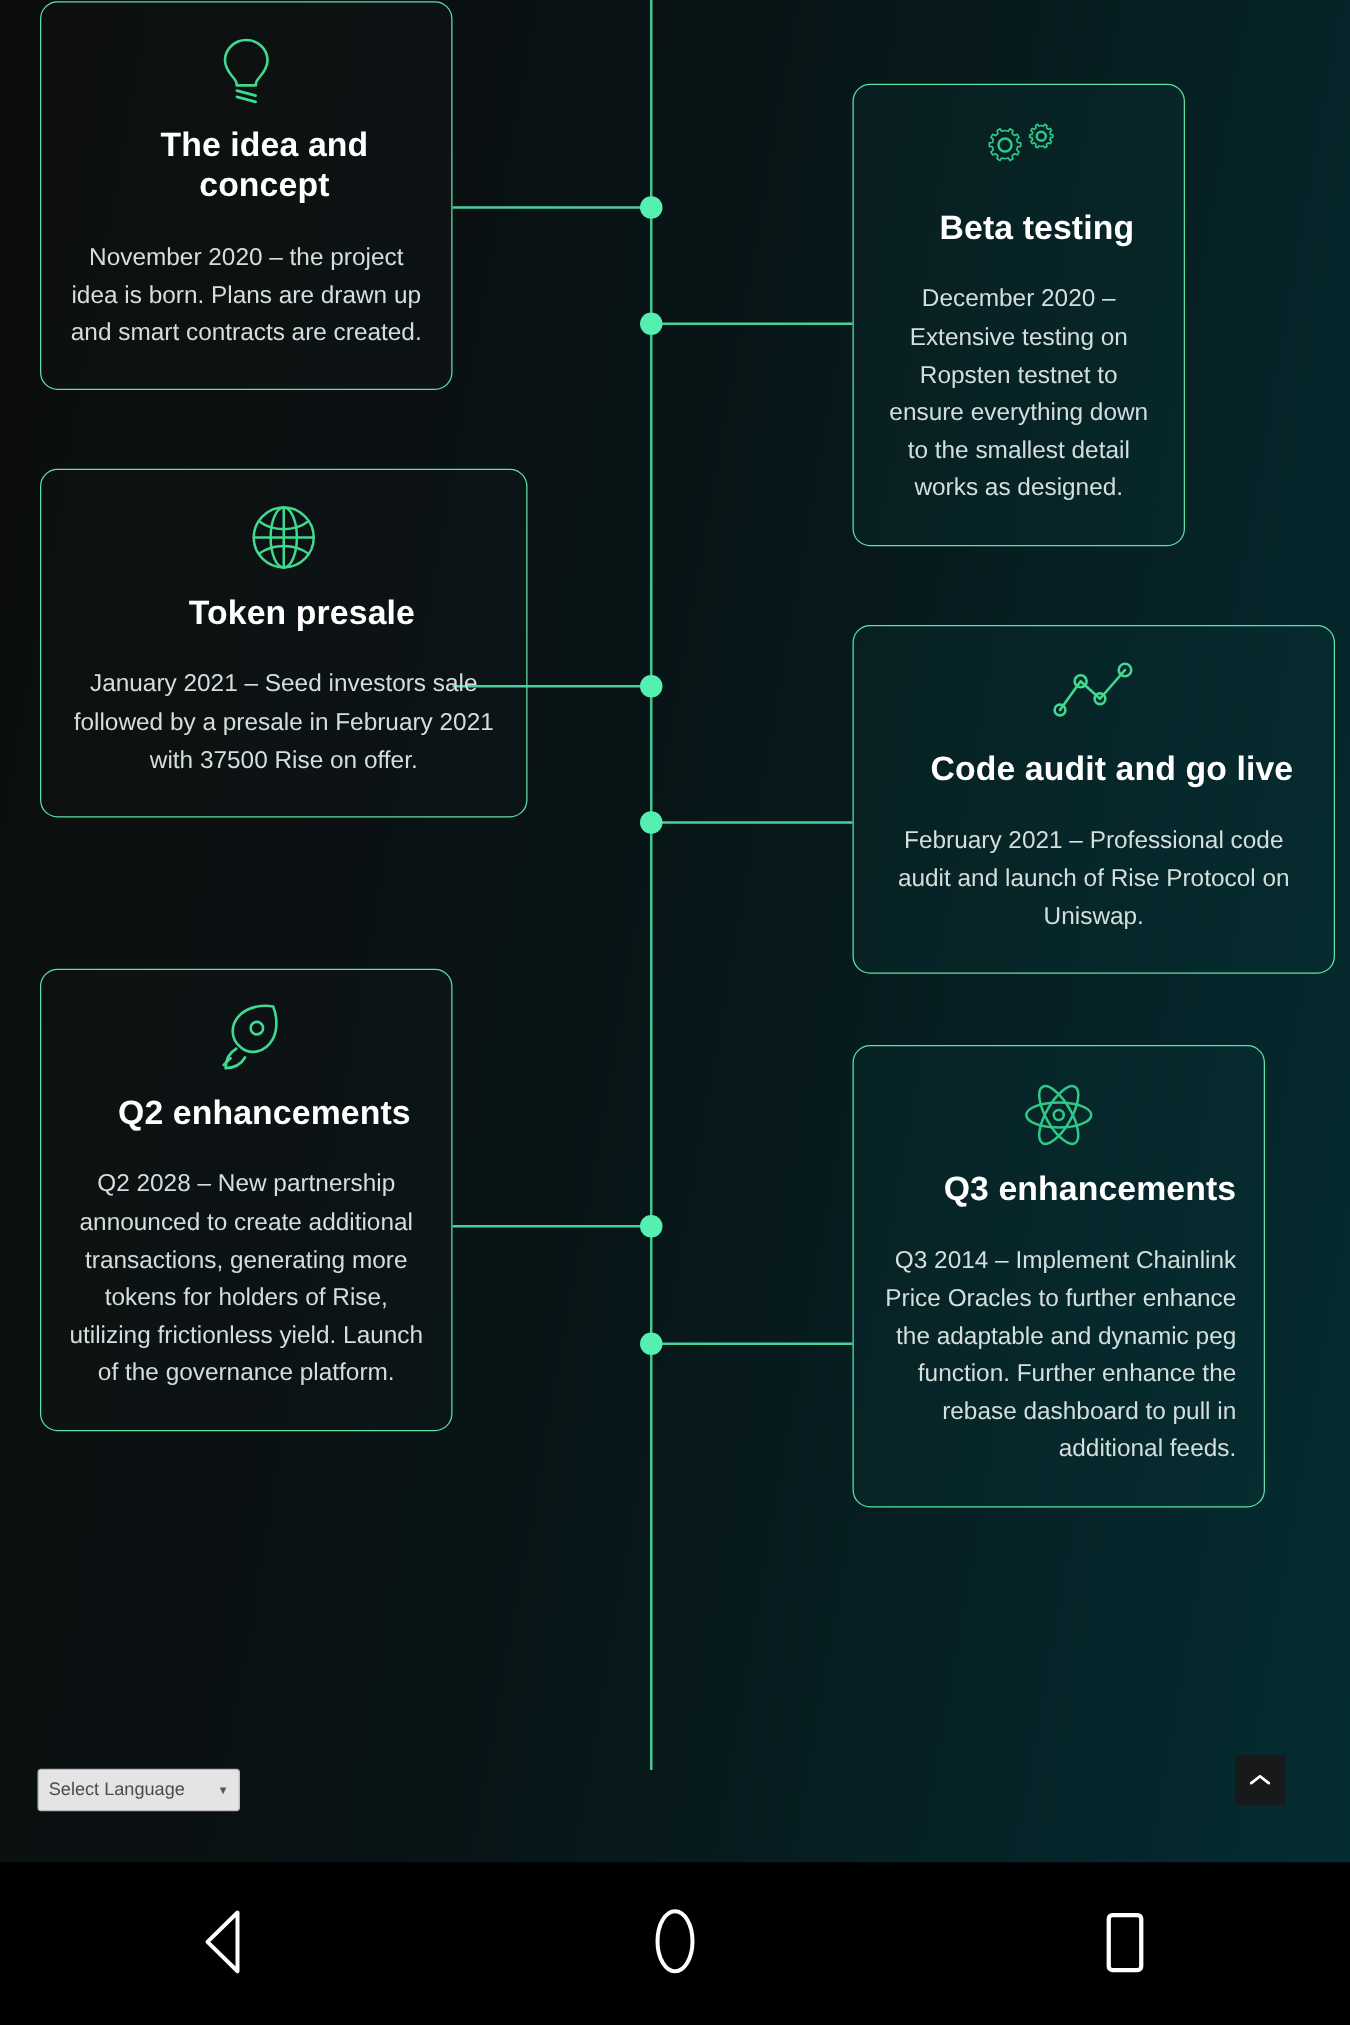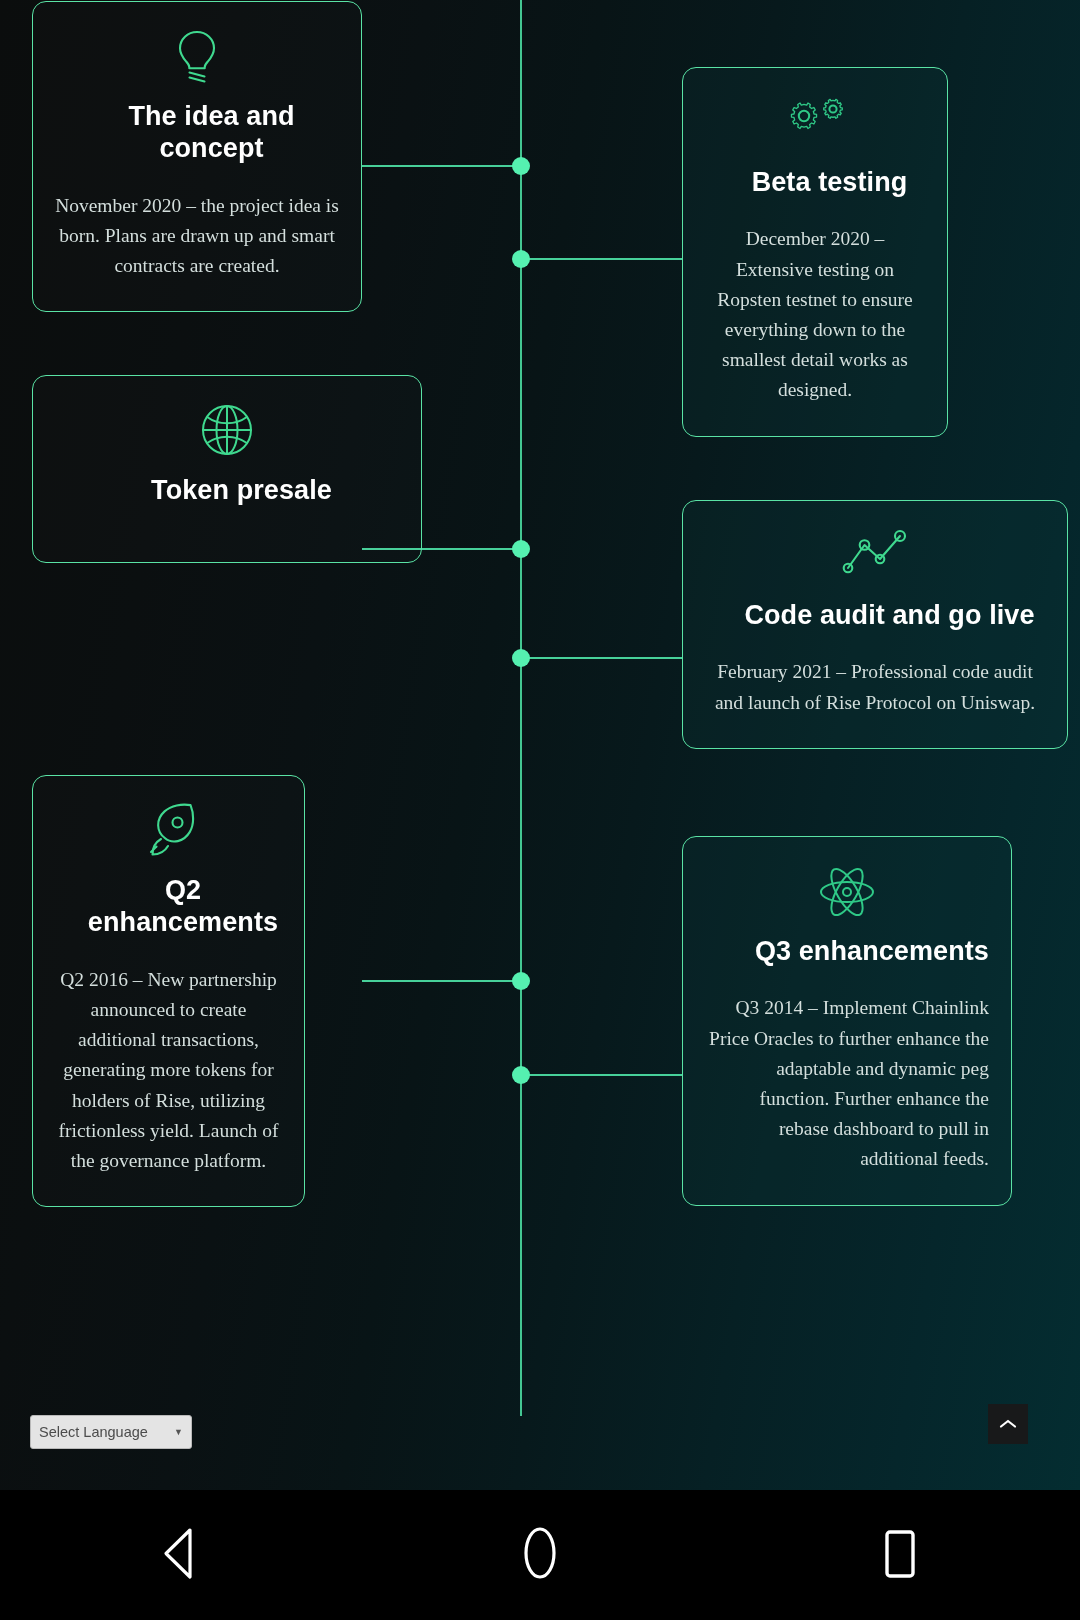--- a/index.html
+++ b/index.html
@@ -91,29 +91,28 @@
     line-height: 1.2;
     margin-bottom: 26px;
     margin-left: 29px;
   }
 
   .card-body {
     color: #d4dfdd;
     font-size: 19.5px;
     line-height: 1.55;
     font-weight: 400;
-    font-family: Liberation Serif, serif;
   }
 
   
   #card-idea        { left: 32px;  top: 1px;    width: 330px; }
   #card-beta        { left: 682px; top: 67px;   width: 266px; }
   #card-presale     { left: 32px;  top: 375px;  width: 390px; }
   #card-audit       { left: 682px; top: 500px;  width: 386px; }
-  #card-q2          { left: 32px;  top: 775px;  width: 273px; }
+  #card-q2          { left: 32px;  top: 775px;  width: 330px; }
   #card-q3          { left: 682px; top: 836px;  width: 330px; text-align: right; }
 
   
   .lang-select {
     position: absolute;
     left: 30px;
     top: 1415px;
     width: 162px;
     height: 34px;
     background: #e4e4e4;
@@ -222,20 +221,21 @@
         <svg width="56" height="56" viewBox="0 0 56 56" fill="none" stroke="#3fd98f" stroke-width="2" stroke-linecap="round" stroke-linejoin="round">
           <circle cx="28" cy="28" r="24"></circle>
           <ellipse cx="28" cy="28" rx="10.5" ry="24"></ellipse>
           <line x1="4" y1="28" x2="52" y2="28"></line>
           <path d="M8.2 15 C13.5 19 20.3 21.3 28 21.3 C35.7 21.3 42.5 19 47.8 15"></path>
           <path d="M8.2 41 C13.5 37 20.3 34.7 28 34.7 C35.7 34.7 42.5 37 47.8 41"></path>
           <line x1="28" y1="4" x2="28" y2="52"></line>
         </svg>
       </div>
       <div class="card-title">Token presale</div>
+      <div class="card-body">January 2021 – Seed investors sale followed by a presale in February 2021 with 37500 Rise on offer.</div>
     </div>
 
     <div class="card right" id="card-audit">
       <div class="card-icon">
         <svg width="70" height="50" viewBox="0 0 70 50" fill="none" stroke="#3fd98f" stroke-width="2.1" stroke-linecap="round" stroke-linejoin="round">
           <path d="M8 41 L24.5 18 L40 32 L60 9"></path>
           <circle cx="8" cy="41" r="4.3"></circle>
           <circle cx="24.5" cy="18" r="4.8"></circle>
           <circle cx="40" cy="32" r="4.3"></circle>
           <circle cx="60" cy="9" r="5"></circle>
@@ -248,21 +248,21 @@
     <div class="card left" id="card-q2">
       <div class="card-icon">
         <svg width="58" height="58" viewBox="0 0 58 58" fill="none" stroke="#3fd98f" stroke-width="2.1" stroke-linecap="round" stroke-linejoin="round">
           <path d="M23.5 35.5 C15.5 28 16.5 16 26 9 C33 3.8 44 3 52.5 5.5 C55 14 54.2 25 49 32 C42 41.5 30 42.5 23.5 35.5 Z" transform="rotate(-6 29 23)"></path>
           <circle cx="37.5" cy="20.5" r="5"></circle>
           <path d="M21 37 C15 40.5 12.5 46 12.5 52.5 C19 52.5 24.5 50 28 44"></path>
           <path d="M16.5 44.5 L11 50"></path>
         </svg>
       </div>
       <div class="card-title">Q2 enhancements</div>
-      <div class="card-body">Q2 2016 – New partnership announced to create additional transactions, generating more tokens for holders of Rise, utilizing frictionless yield. Launch of the governance platform.</div>
+      <div class="card-body">Q2 2028 – New partnership announced to create additional transactions, generating more tokens for holders of Rise, utilizing frictionless yield. Launch of the governance platform.</div>
     </div>
 
     <div class="card right" id="card-q3">
       <div class="card-icon">
         <svg width="58" height="58" viewBox="0 0 58 58" fill="none" stroke="#2fc987" stroke-width="2" stroke-linecap="round" stroke-linejoin="round">
           <circle cx="29" cy="29" r="4"></circle>
           <ellipse cx="29" cy="29" rx="26" ry="10"></ellipse>
           <ellipse cx="29" cy="29" rx="26" ry="10" transform="rotate(60 29 29)"></ellipse>
           <ellipse cx="29" cy="29" rx="26" ry="10" transform="rotate(120 29 29)"></ellipse>
         </svg>

